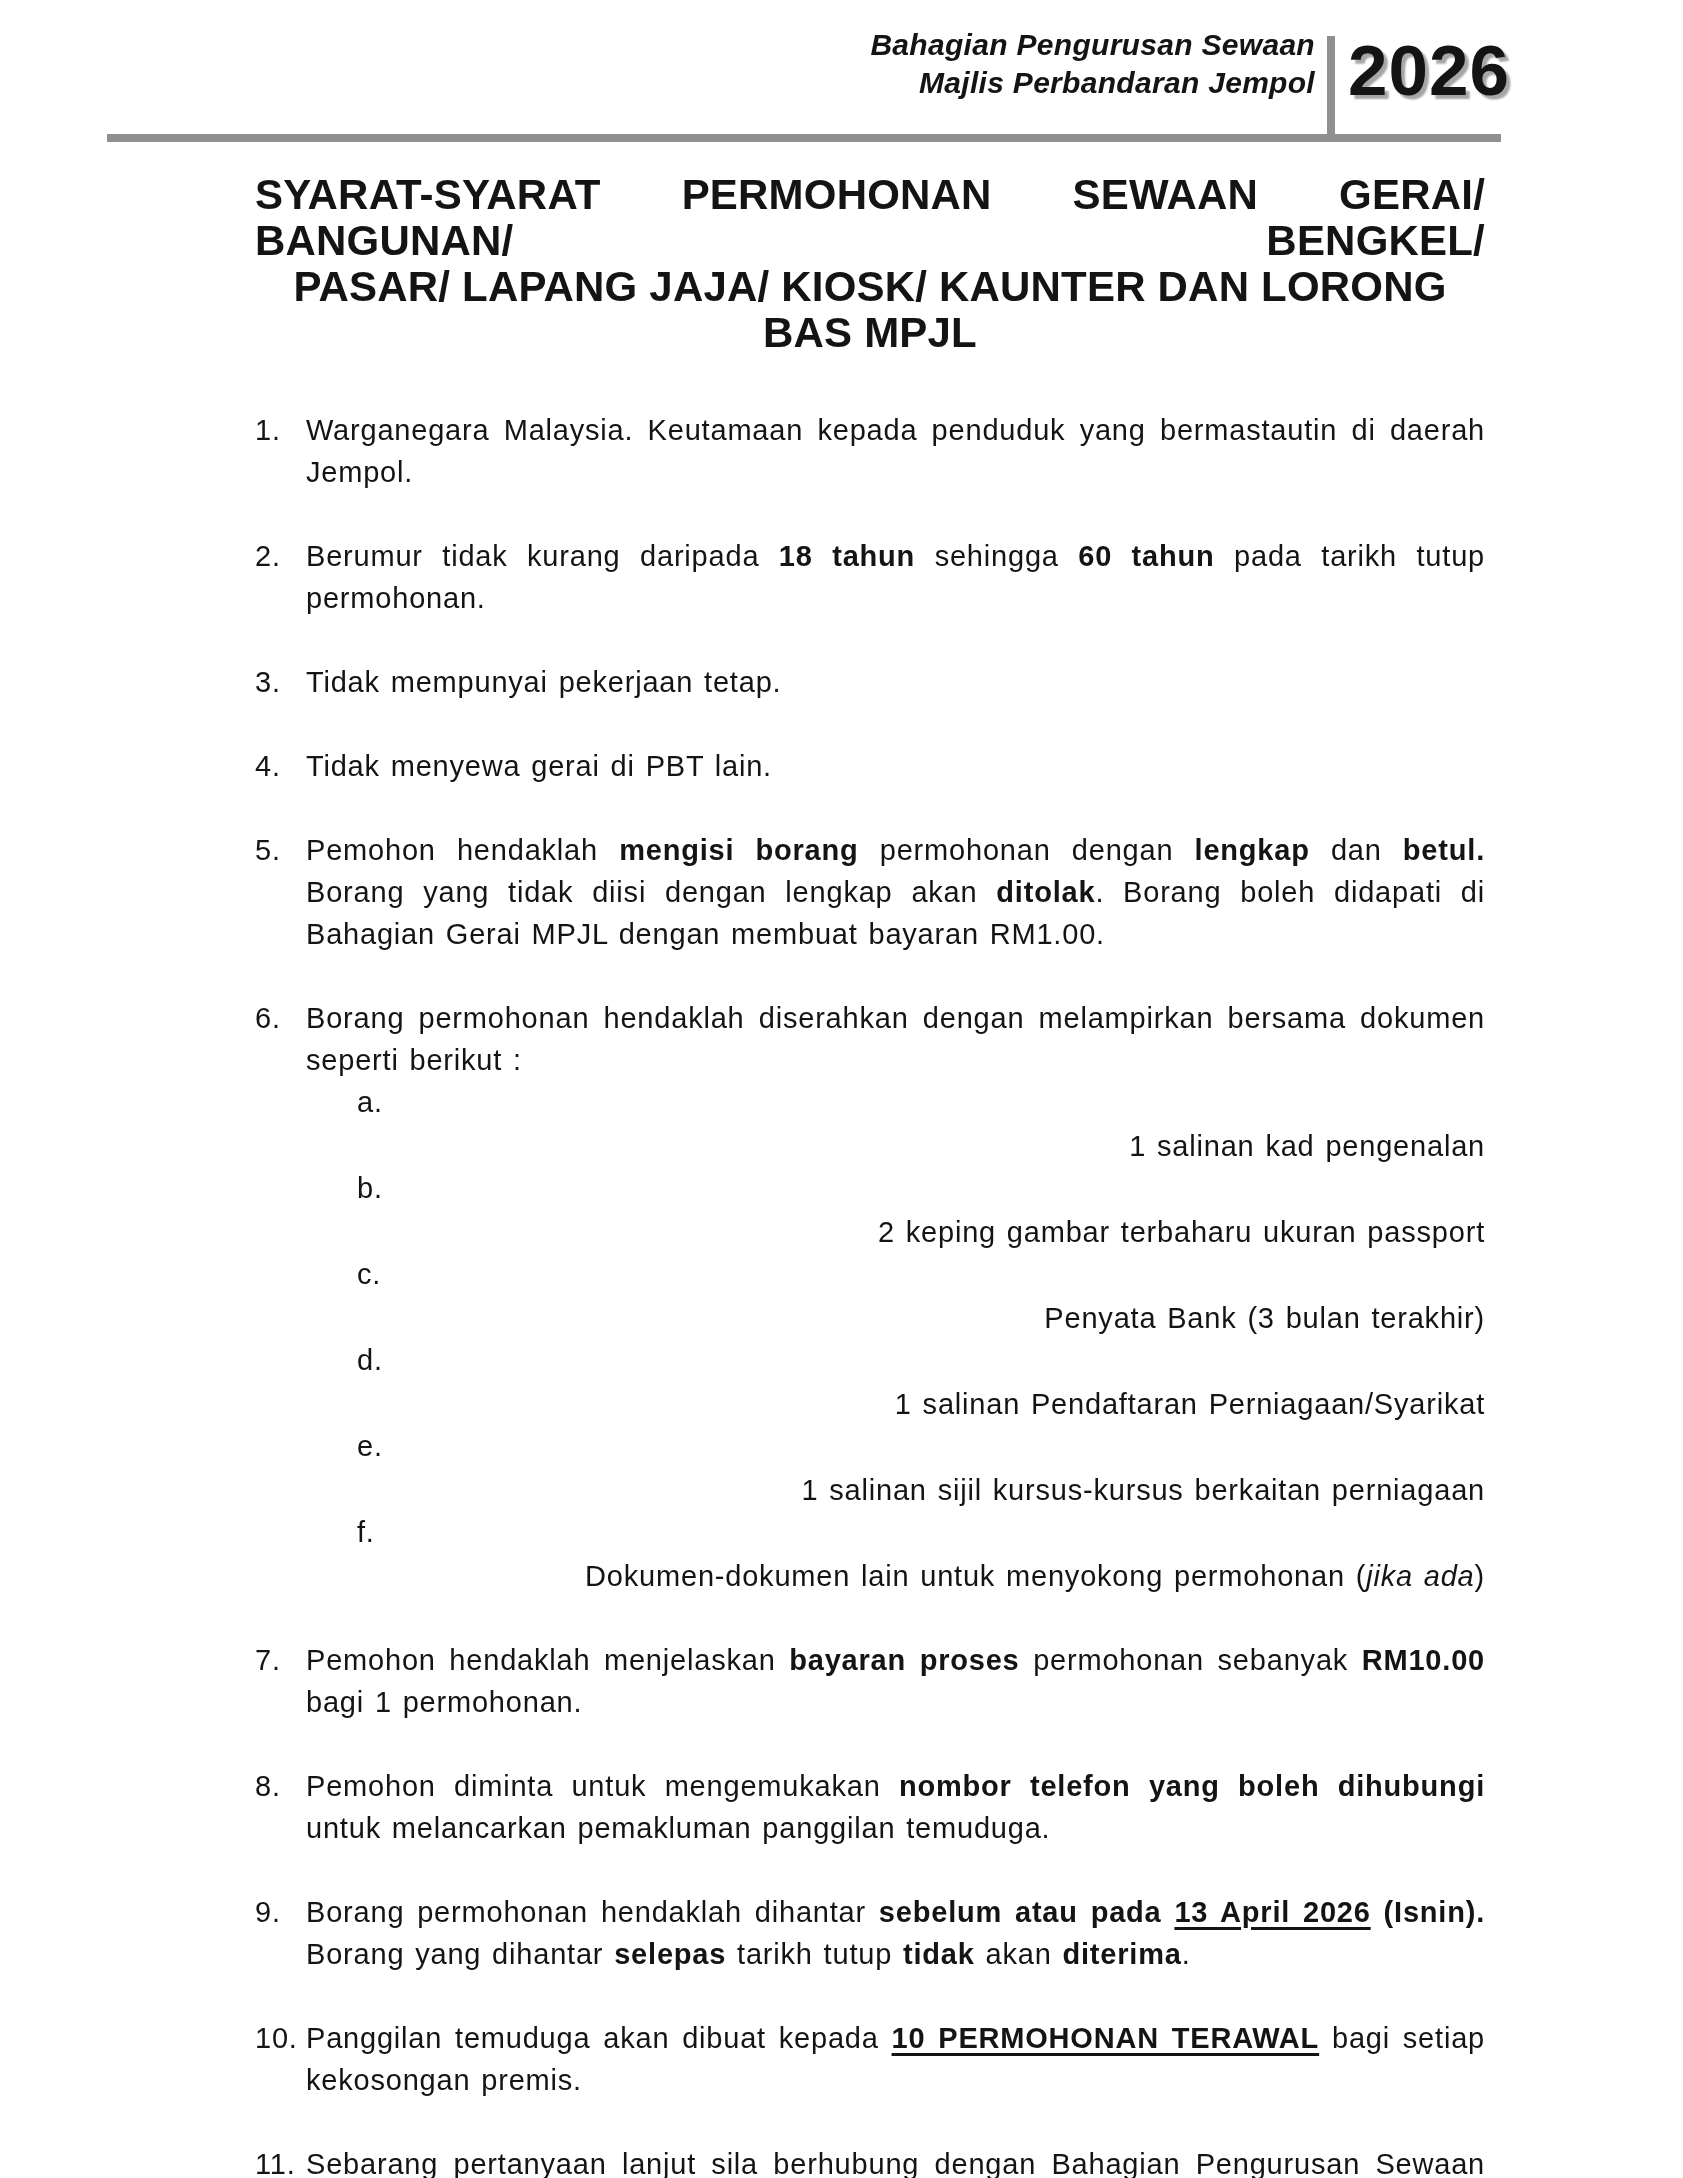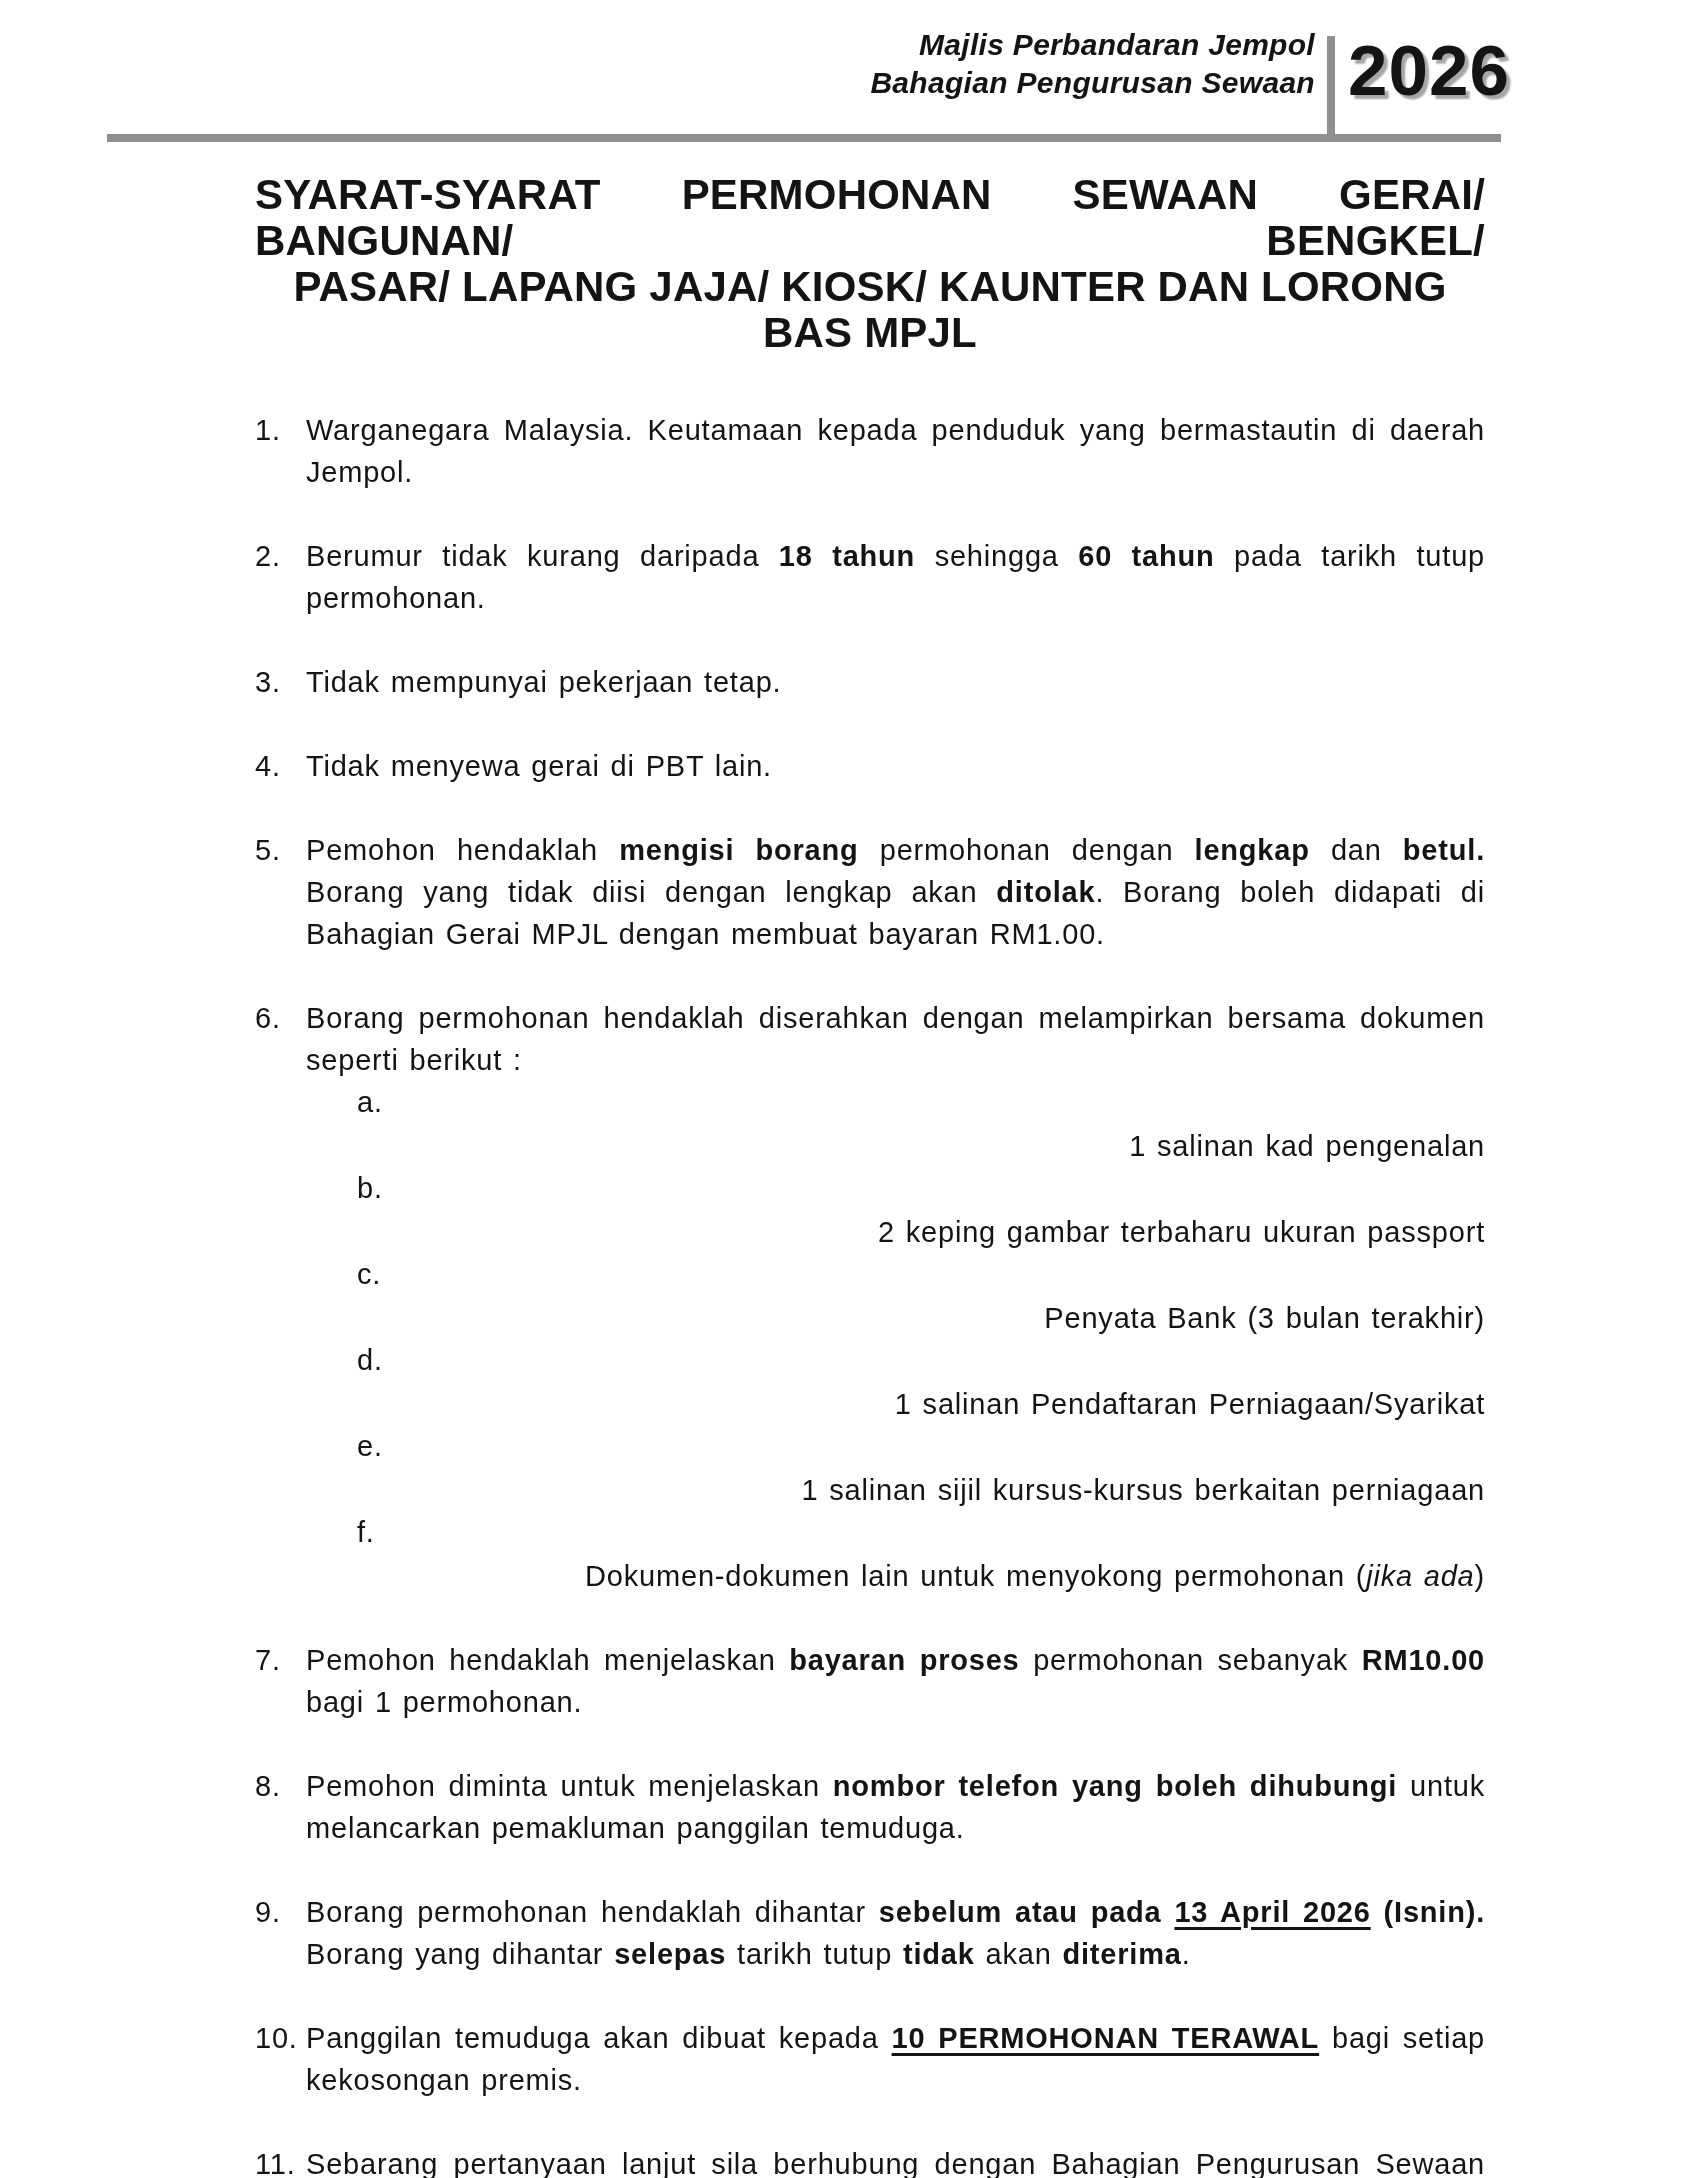--- a/index.html
+++ b/index.html
@@ -40,22 +40,22 @@
   .i{font-style:italic;}
   .u{text-decoration:underline;text-decoration-thickness:3px;text-underline-offset:5px;}
 </style>
 </head>
 <body>
 
 <div class="page">
 
   <div class="header">
     <div class="dept">
+      <div>Bahagian Pengurusan Sewaan</div>
       <div>Majlis Perbandaran Jempol</div>
-      <div>Bahagian Pengurusan Sewaan</div>
     </div>
     <div class="vbar" style="background: rgb(143, 143, 143);"></div>
     <div class="year">2026</div>
     <div class="hrule" style="background: rgb(143, 143, 143);"></div>
   </div>
 
   <div class="title">
     <div class="t1">SYARAT-SYARAT PERMOHONAN SEWAAN GERAI/ BANGUNAN/ BENGKEL/</div>
     <div class="t2">PASAR/ LAPANG JAJA/ KIOSK/ KAUNTER DAN LORONG BAS MPJL</div>
   </div>
@@ -109,21 +109,21 @@
               <div class="stxt"><span>Dokumen-dokumen lain untuk menyokong permohonan (</span><span class="i">jika ada</span><span>)</span></div>
             </div>
           </div></div>
       </div>
       <div class="item">
         <div class="num">7.</div>
         <div class="txt"><span>Pemohon hendaklah menjelaskan </span><span class="b">bayaran proses</span><span> permohonan sebanyak </span><span class="b">RM10.00</span><span> bagi 1 permohonan.</span></div>
       </div>
       <div class="item">
         <div class="num">8.</div>
-        <div class="txt"><span>Pemohon diminta untuk menjelaskan </span><span class="b">nombor telefon yang boleh dihubungi</span><span> untuk melancarkan pemakluman panggilan temuduga.</span></div>
+        <div class="txt"><span>Pemohon diminta untuk mengemukakan </span><span class="b">nombor telefon yang boleh dihubungi</span><span> untuk melancarkan pemakluman panggilan temuduga.</span></div>
       </div>
       <div class="item">
         <div class="num">9.</div>
         <div class="txt"><span>Borang permohonan hendaklah dihantar </span><span class="b">sebelum atau pada</span><span> </span><span class="b u">13 April 2026</span><span> </span><span class="b">(Isnin).</span><span> Borang yang dihantar </span><span class="b">selepas</span><span> tarikh tutup </span><span class="b">tidak</span><span> akan </span><span class="b">diterima</span><span>.</span></div>
       </div>
       <div class="item">
         <div class="num">10.</div>
         <div class="txt"><span>Panggilan temuduga akan dibuat kepada </span><span class="b u">10 PERMOHONAN TERAWAL</span><span> bagi setiap kekosongan premis.</span></div>
       </div>
       <div class="item">

